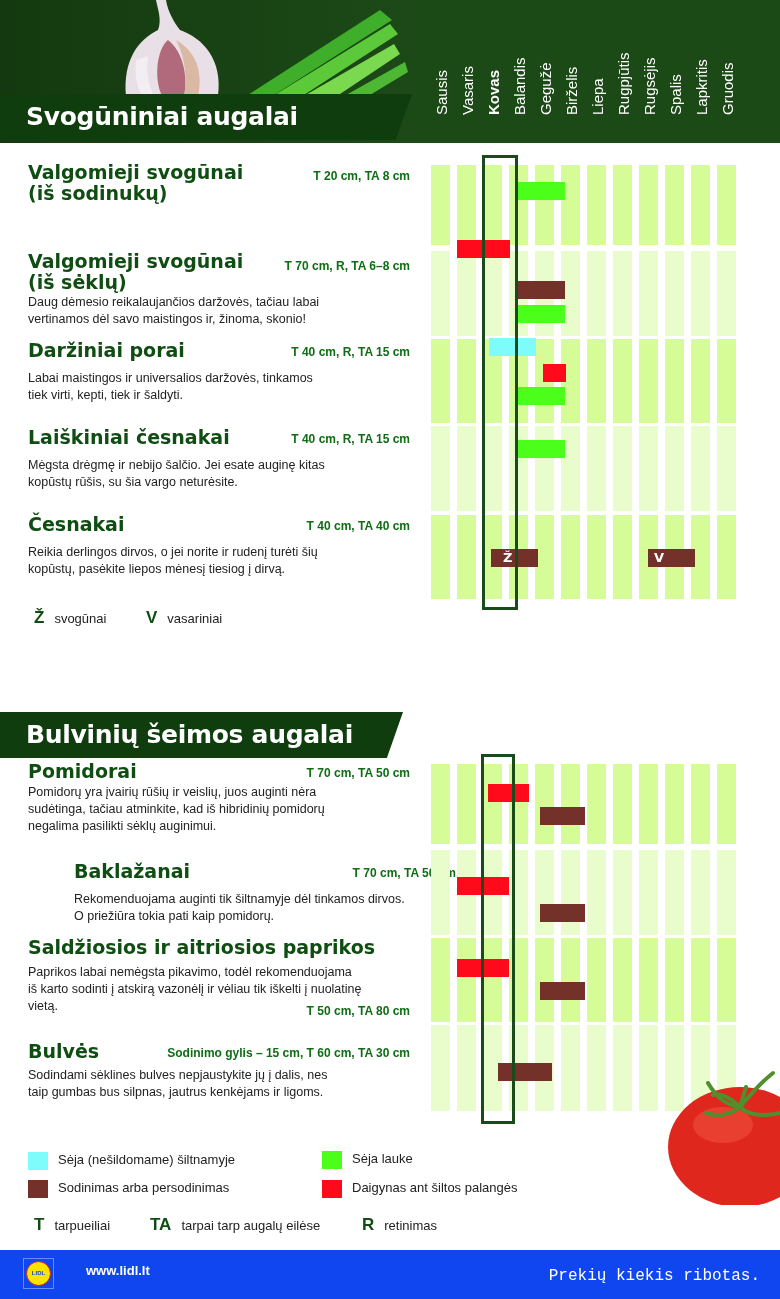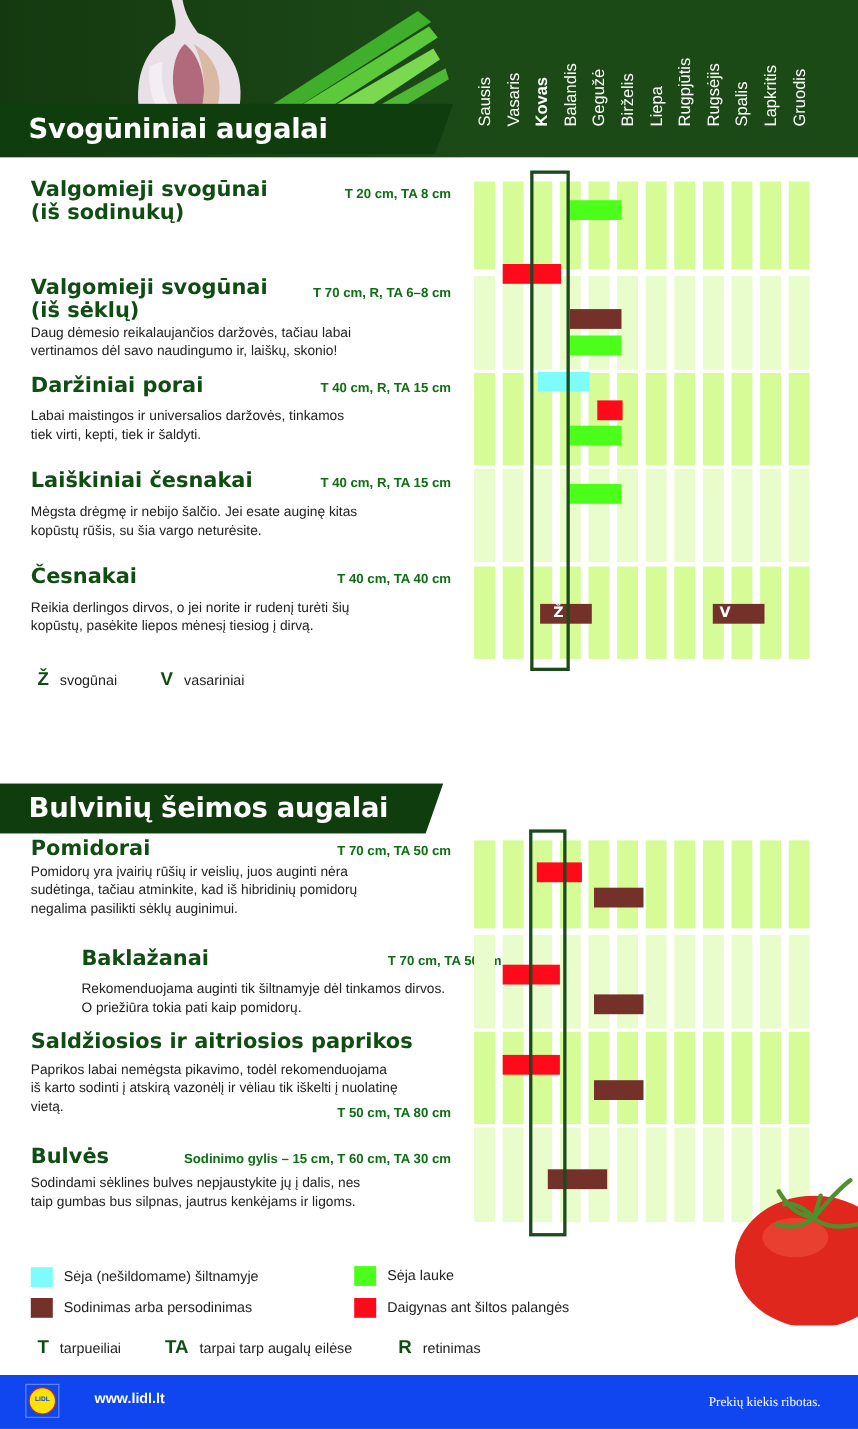--- a/index.html
+++ b/index.html
@@ -90,21 +90,21 @@
 </div>
 <div class="section-banner banner1">Svogūniniai augalai</div>
 
 <div class="crop" style="top:162px;height:80px;">
   <div class="crop-title"><span>Valgomieji svogūnai</span><br><span>(iš sodinukų)</span></div>
   <div class="crop-spec" style="top:7px;">T 20 cm, TA 8 cm</div>
 </div>
 <div class="crop" style="top:251px;height:80px;">
   <div class="crop-title"><span>Valgomieji svogūnai</span><br><span>(iš sėklų)</span></div>
   <div class="crop-spec" style="top:8px;">T 70 cm, R, TA 6–8 cm</div>
-  <div class="crop-desc" style="margin-top:1px;"><span>Daug dėmesio reikalaujančios daržovės, tačiau labai</span><br><span>vertinamos dėl savo naudingumo ir, laiškų, skonio!</span></div>
+  <div class="crop-desc" style="margin-top:1px;"><span>Daug dėmesio reikalaujančios daržovės, tačiau labai</span><br><span>vertinamos dėl savo maistingos ir, žinoma, skonio!</span></div>
 </div>
 <div class="crop" style="top:340px;height:80px;">
   <div class="crop-title">Daržiniai porai</div>
   <div class="crop-spec" style="top:5px;">T 40 cm, R, TA 15 cm</div>
   <div class="crop-desc" style="margin-top:9px;"><span>Labai maistingos ir universalios daržovės, tinkamos</span><br><span>tiek virti, kepti, tiek ir šaldyti.</span></div>
 </div>
 <div class="crop" style="top:427px;height:80px;">
   <div class="crop-title">Laiškiniai česnakai</div>
   <div class="crop-spec" style="top:5px;">T 40 cm, R, TA 15 cm</div>
   <div class="crop-desc" style="margin-top:9px;"><span>Mėgsta drėgmę ir nebijo šalčio. Jei esate auginę kitas</span><br><span>kopūstų rūšis, su šia vargo neturėsite.</span></div>
@@ -310,14 +310,14 @@
 
 <div class="legend-item" style="left:34px;top:1215px;"><span class="abbr">T</span><span>tarpueiliai</span></div>
 <div class="legend-item" style="left:150px;top:1215px;"><span class="abbr">TA</span><span>tarpai tarp augalų eilėse</span></div>
 <div class="legend-item" style="left:362px;top:1215px;"><span class="abbr">R</span><span>retinimas</span></div>
 
 <div class="footer">
   <div class="logo">
       <div class="disc">LIDL</div>
     </div>
   <a style="position:absolute;left:86px;top:13px;font-weight:bold;font-size:13px;color:#fff;text-decoration:none;font-family:'Liberation Sans',sans-serif;">www.lidl.lt</a>
-  <div style="position:absolute;right:34px;top:17px;font-size:12px;font-family:Liberation Serif, serif;">Prekių kiekis ribotas.</div>
+  <div style="position:absolute;right:20px;top:17px;font-size:16px;font-family:Liberation Mono, monospace;">Prekių kiekis ribotas.</div>
 </div>
 
 </body></html>

